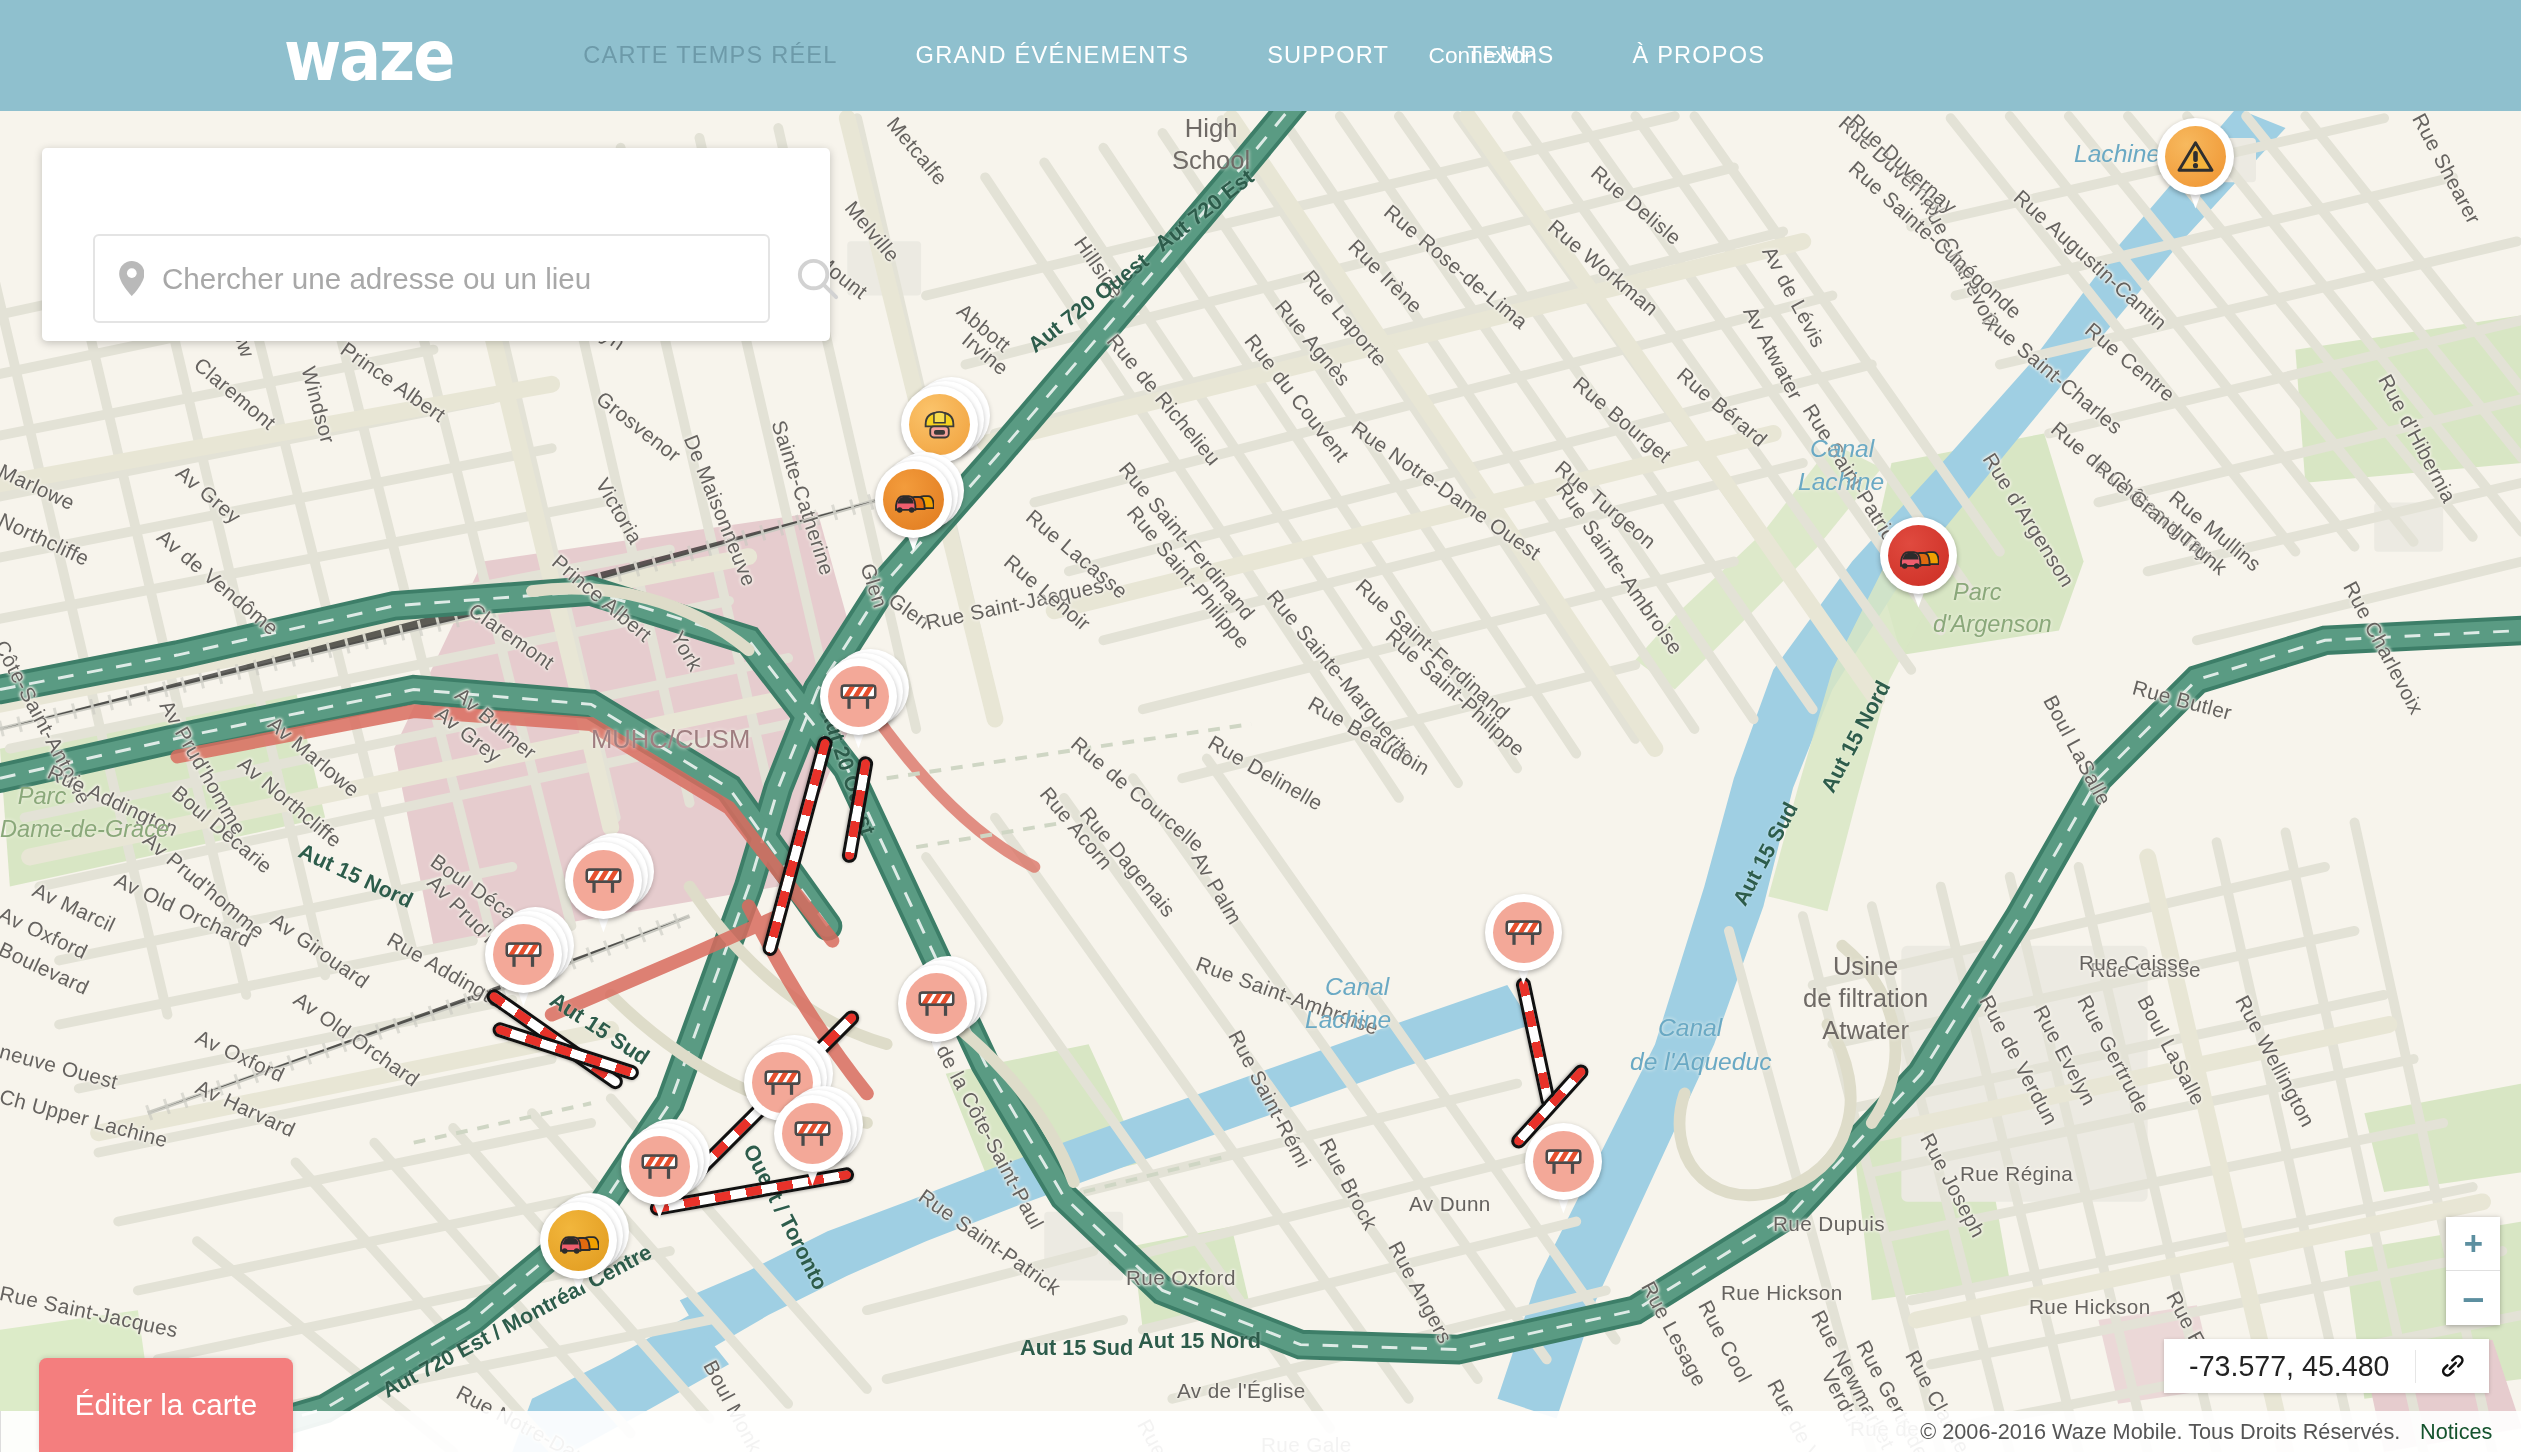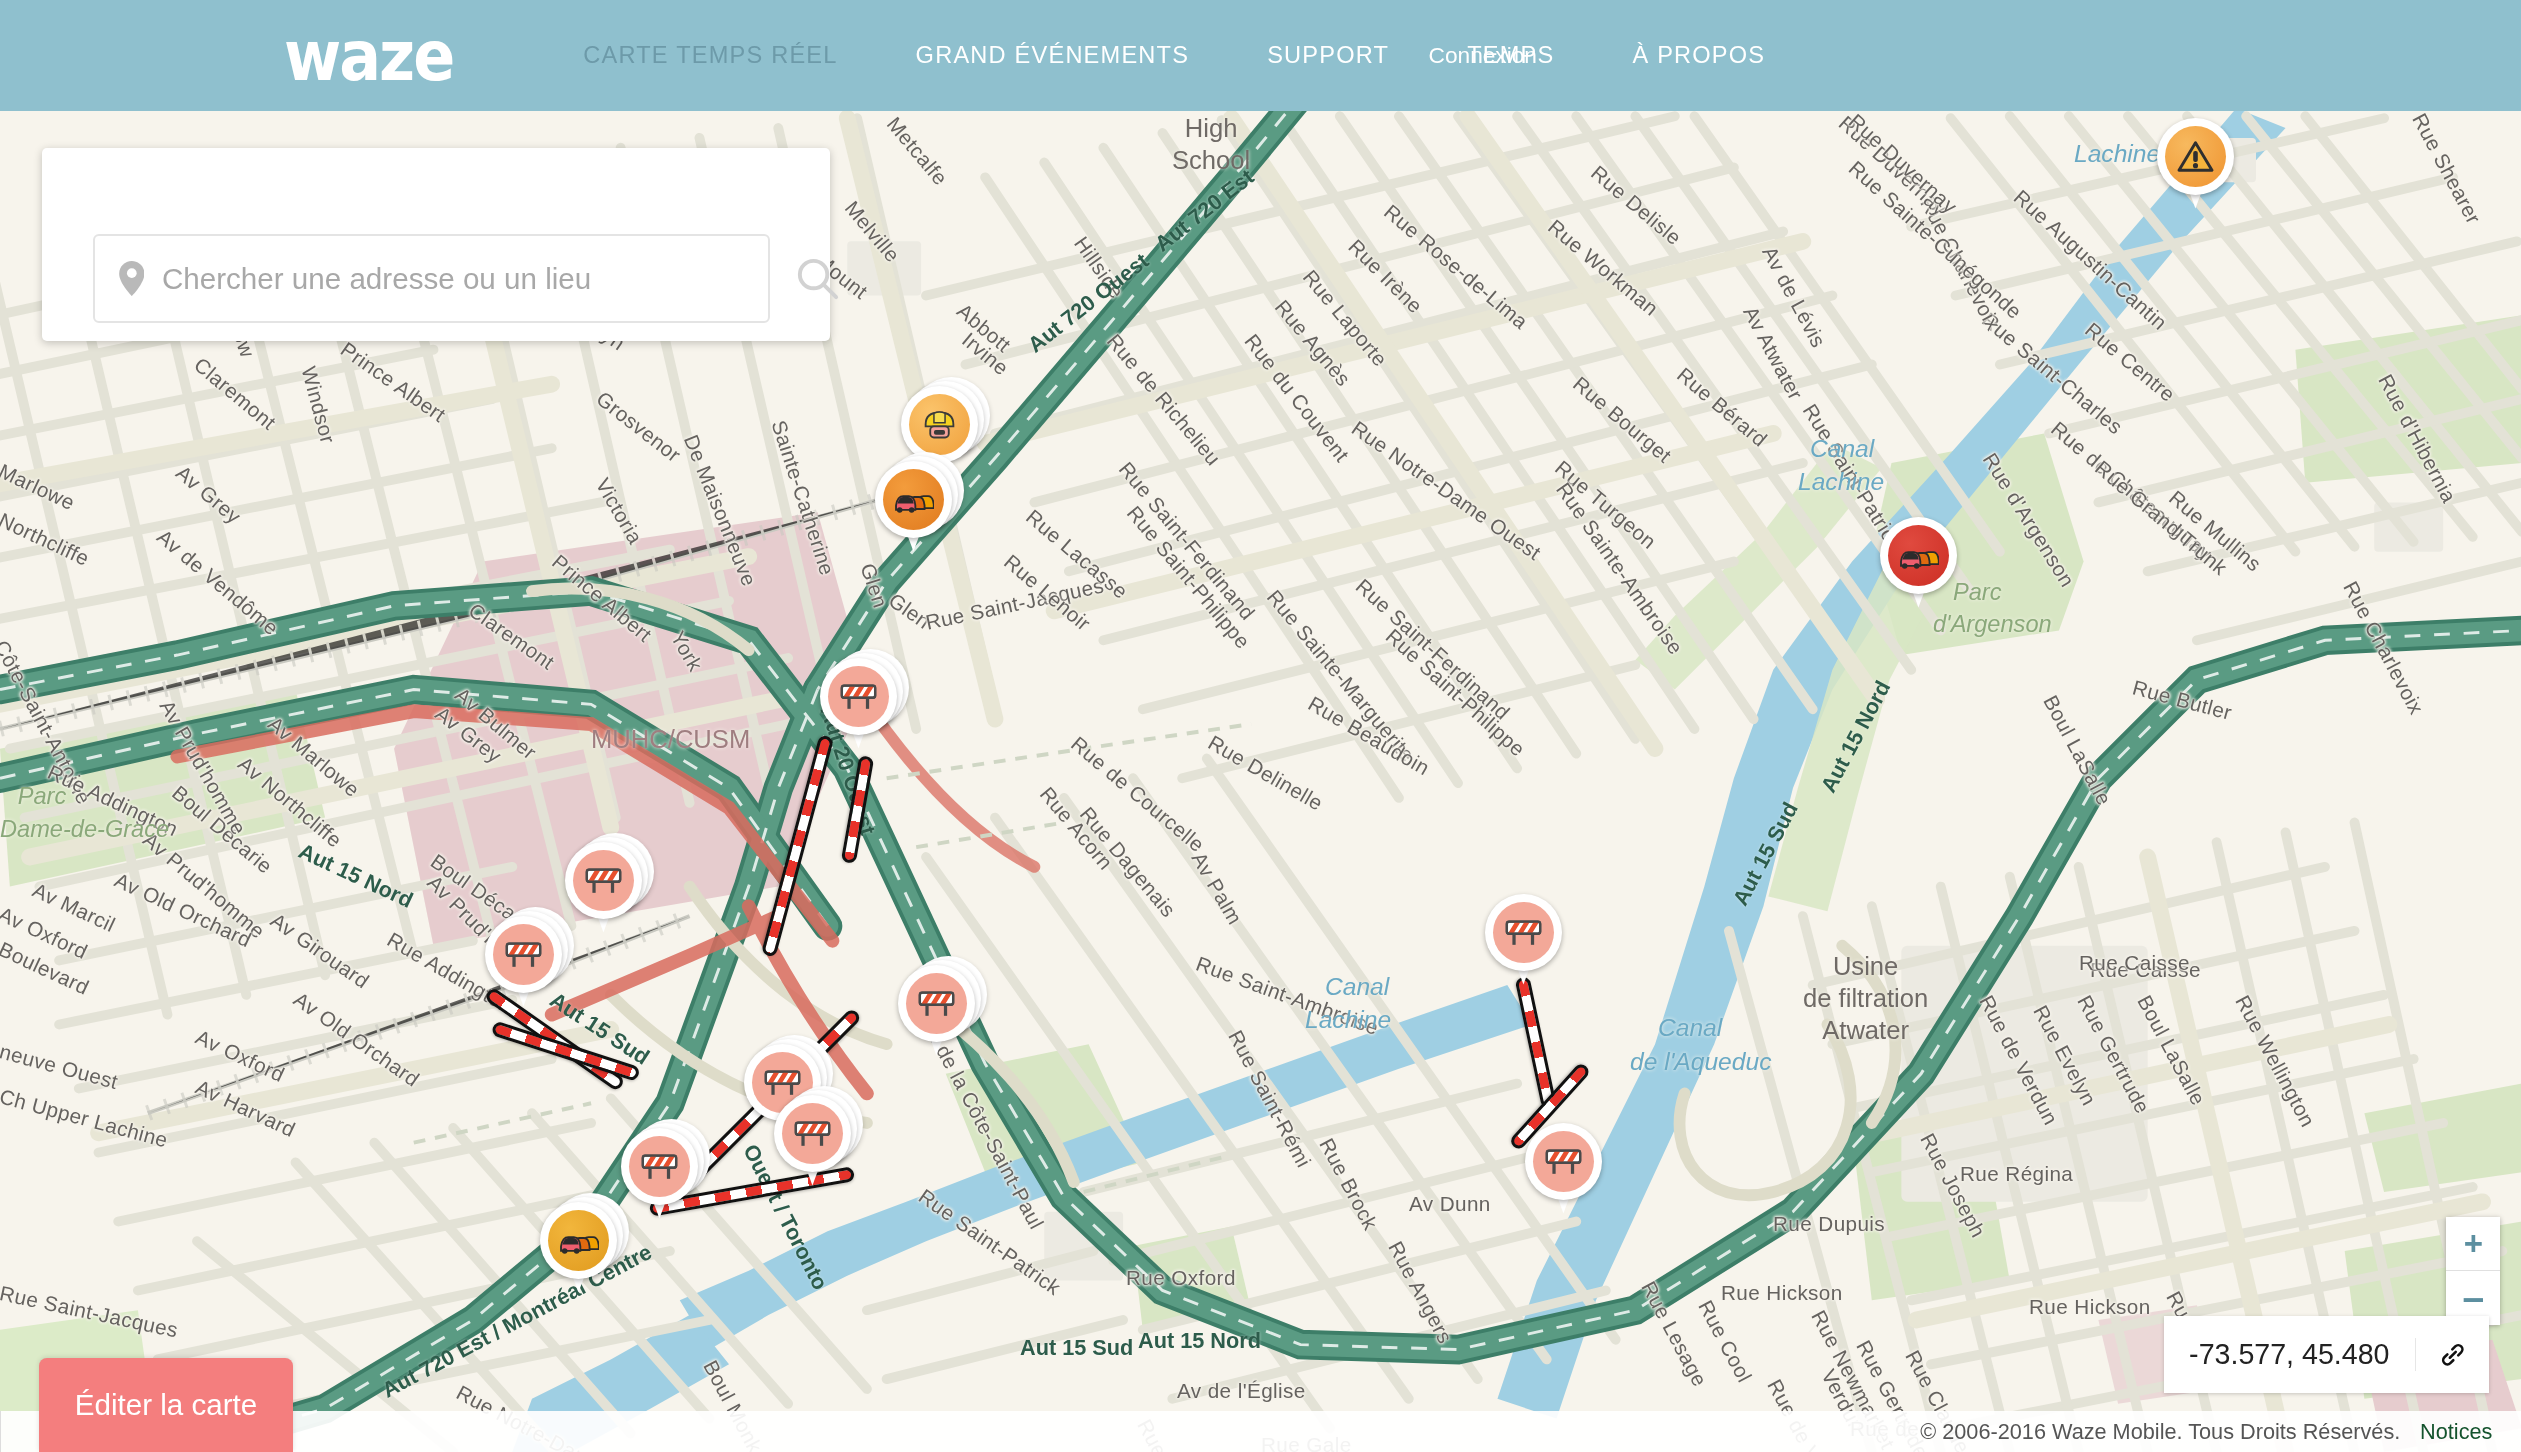--- a/index.html
+++ b/index.html
@@ -113,21 +113,21 @@
     display: flex; align-items: center; justify-content: center;
     color: #5c8fa0; font-size: 33px; font-weight: bold; cursor: pointer;
     user-select: none;
   }
   #zoom-in { border-bottom: 1px solid #e0e0e0; }
   #zoom-out { font-size: 39px; line-height: 17.7px; }
 
   
   #coord-bar {
     position: absolute; right: 33px; bottom: 59px;
-    height: 77px; background: #fff;
+    height: 54px; background: #fff;
     display: flex; align-items: center;
     box-shadow: 0 1px 3.9px rgba(0,0,0,0.2);
     z-index: 400;
   }
   #coord-text {
     font-size: 28.6px; color: #222; padding: 0 25.6px;
     white-space: nowrap;
     border-right: 1px solid #e6e6e6;
   }
   #share-link { padding: 0 21.7px; display: flex; align-items: center; cursor: pointer; }

